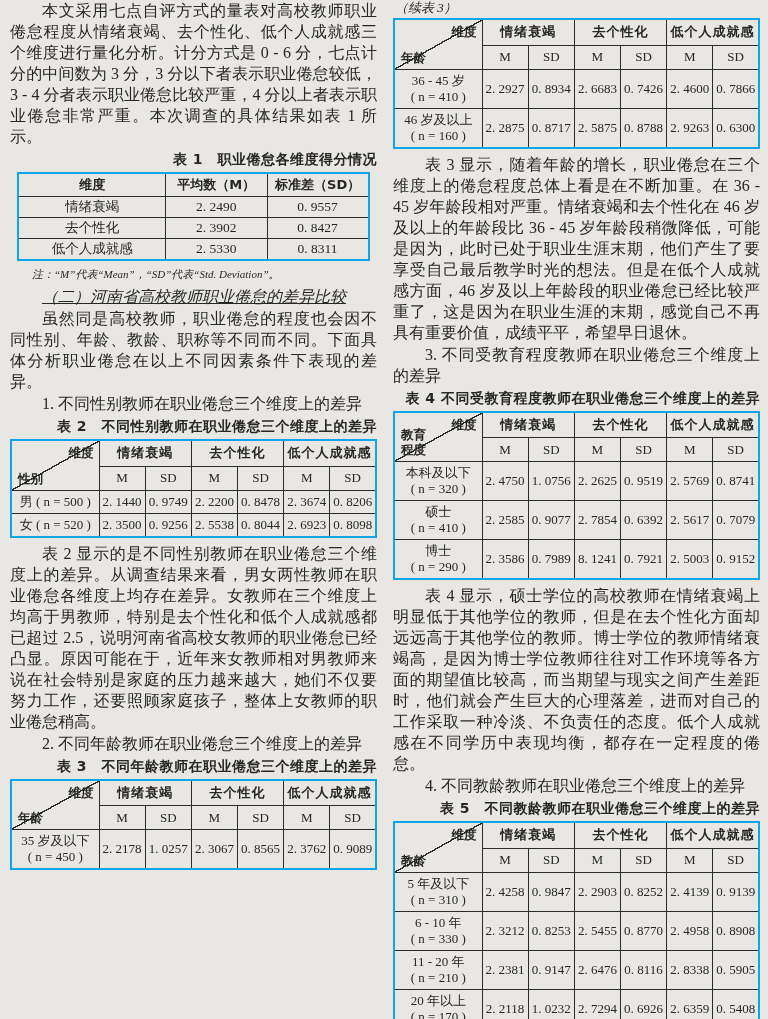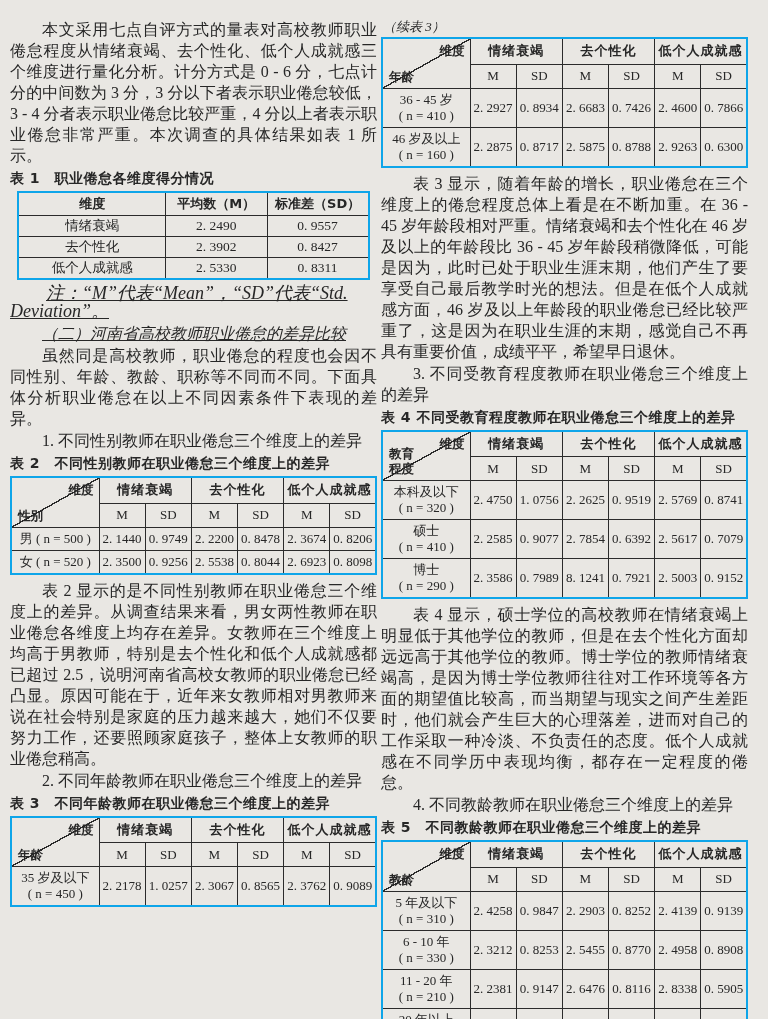--- a/index.html
+++ b/index.html
@@ -6,51 +6,50 @@
   html,body { margin:0; padding:0; }
   body {
     width:768px; height:1019px;
     background:#e9e7e3;
     color:#272727;
     font-family:"Liberation Serif","DejaVu Serif",serif;
     overflow:hidden;
   }
   .page {
     width:768px; height:1019px;
-    padding:19px 8px 0 10px;
-    display:flex; gap:4px;
+    padding:0 8px 0 10px;
+    display:flex; gap:16px;
     overflow:hidden;
   }
   .col { width:367px; flex:0 0 367px; overflow:hidden; }
 
   .para {
     font-size:16px; line-height:21px;
     text-align:justify; text-indent:2em;
     margin:0 0 1px 0;
   }
   .heading {
     font-size:16px; line-height:21px;
     text-indent:2em; text-align:justify;
     margin:0 0 1px 0;
   }
   .kai { font-style:italic;text-decoration:underline; }
   .note {
-    font-size:18px; line-height:18px;
+    font-size:11px; line-height:18px;
     text-indent:2em; margin:3px 0 3px 0;
     font-style:italic;
-    text-decoration:underline;
   }
   .cont-label {
     font-size:13px; font-style:italic;
     margin:0 0 2px 2px; line-height:16px;
   }
   .ttitle {
     font-family:"DejaVu Sans","Liberation Sans",sans-serif;
     font-weight:bold; font-size:14px; line-height:20px;
-    text-align:left; margin:2px 0 3px 0;
+    text-align:right; margin:2px 0 3px 0;
     letter-spacing:0.5px;
   }
 
   table {
     border-collapse:collapse;
     width:100%;
     margin:0 0 5px 0;
     table-layout:fixed;
   }
   th, td {

